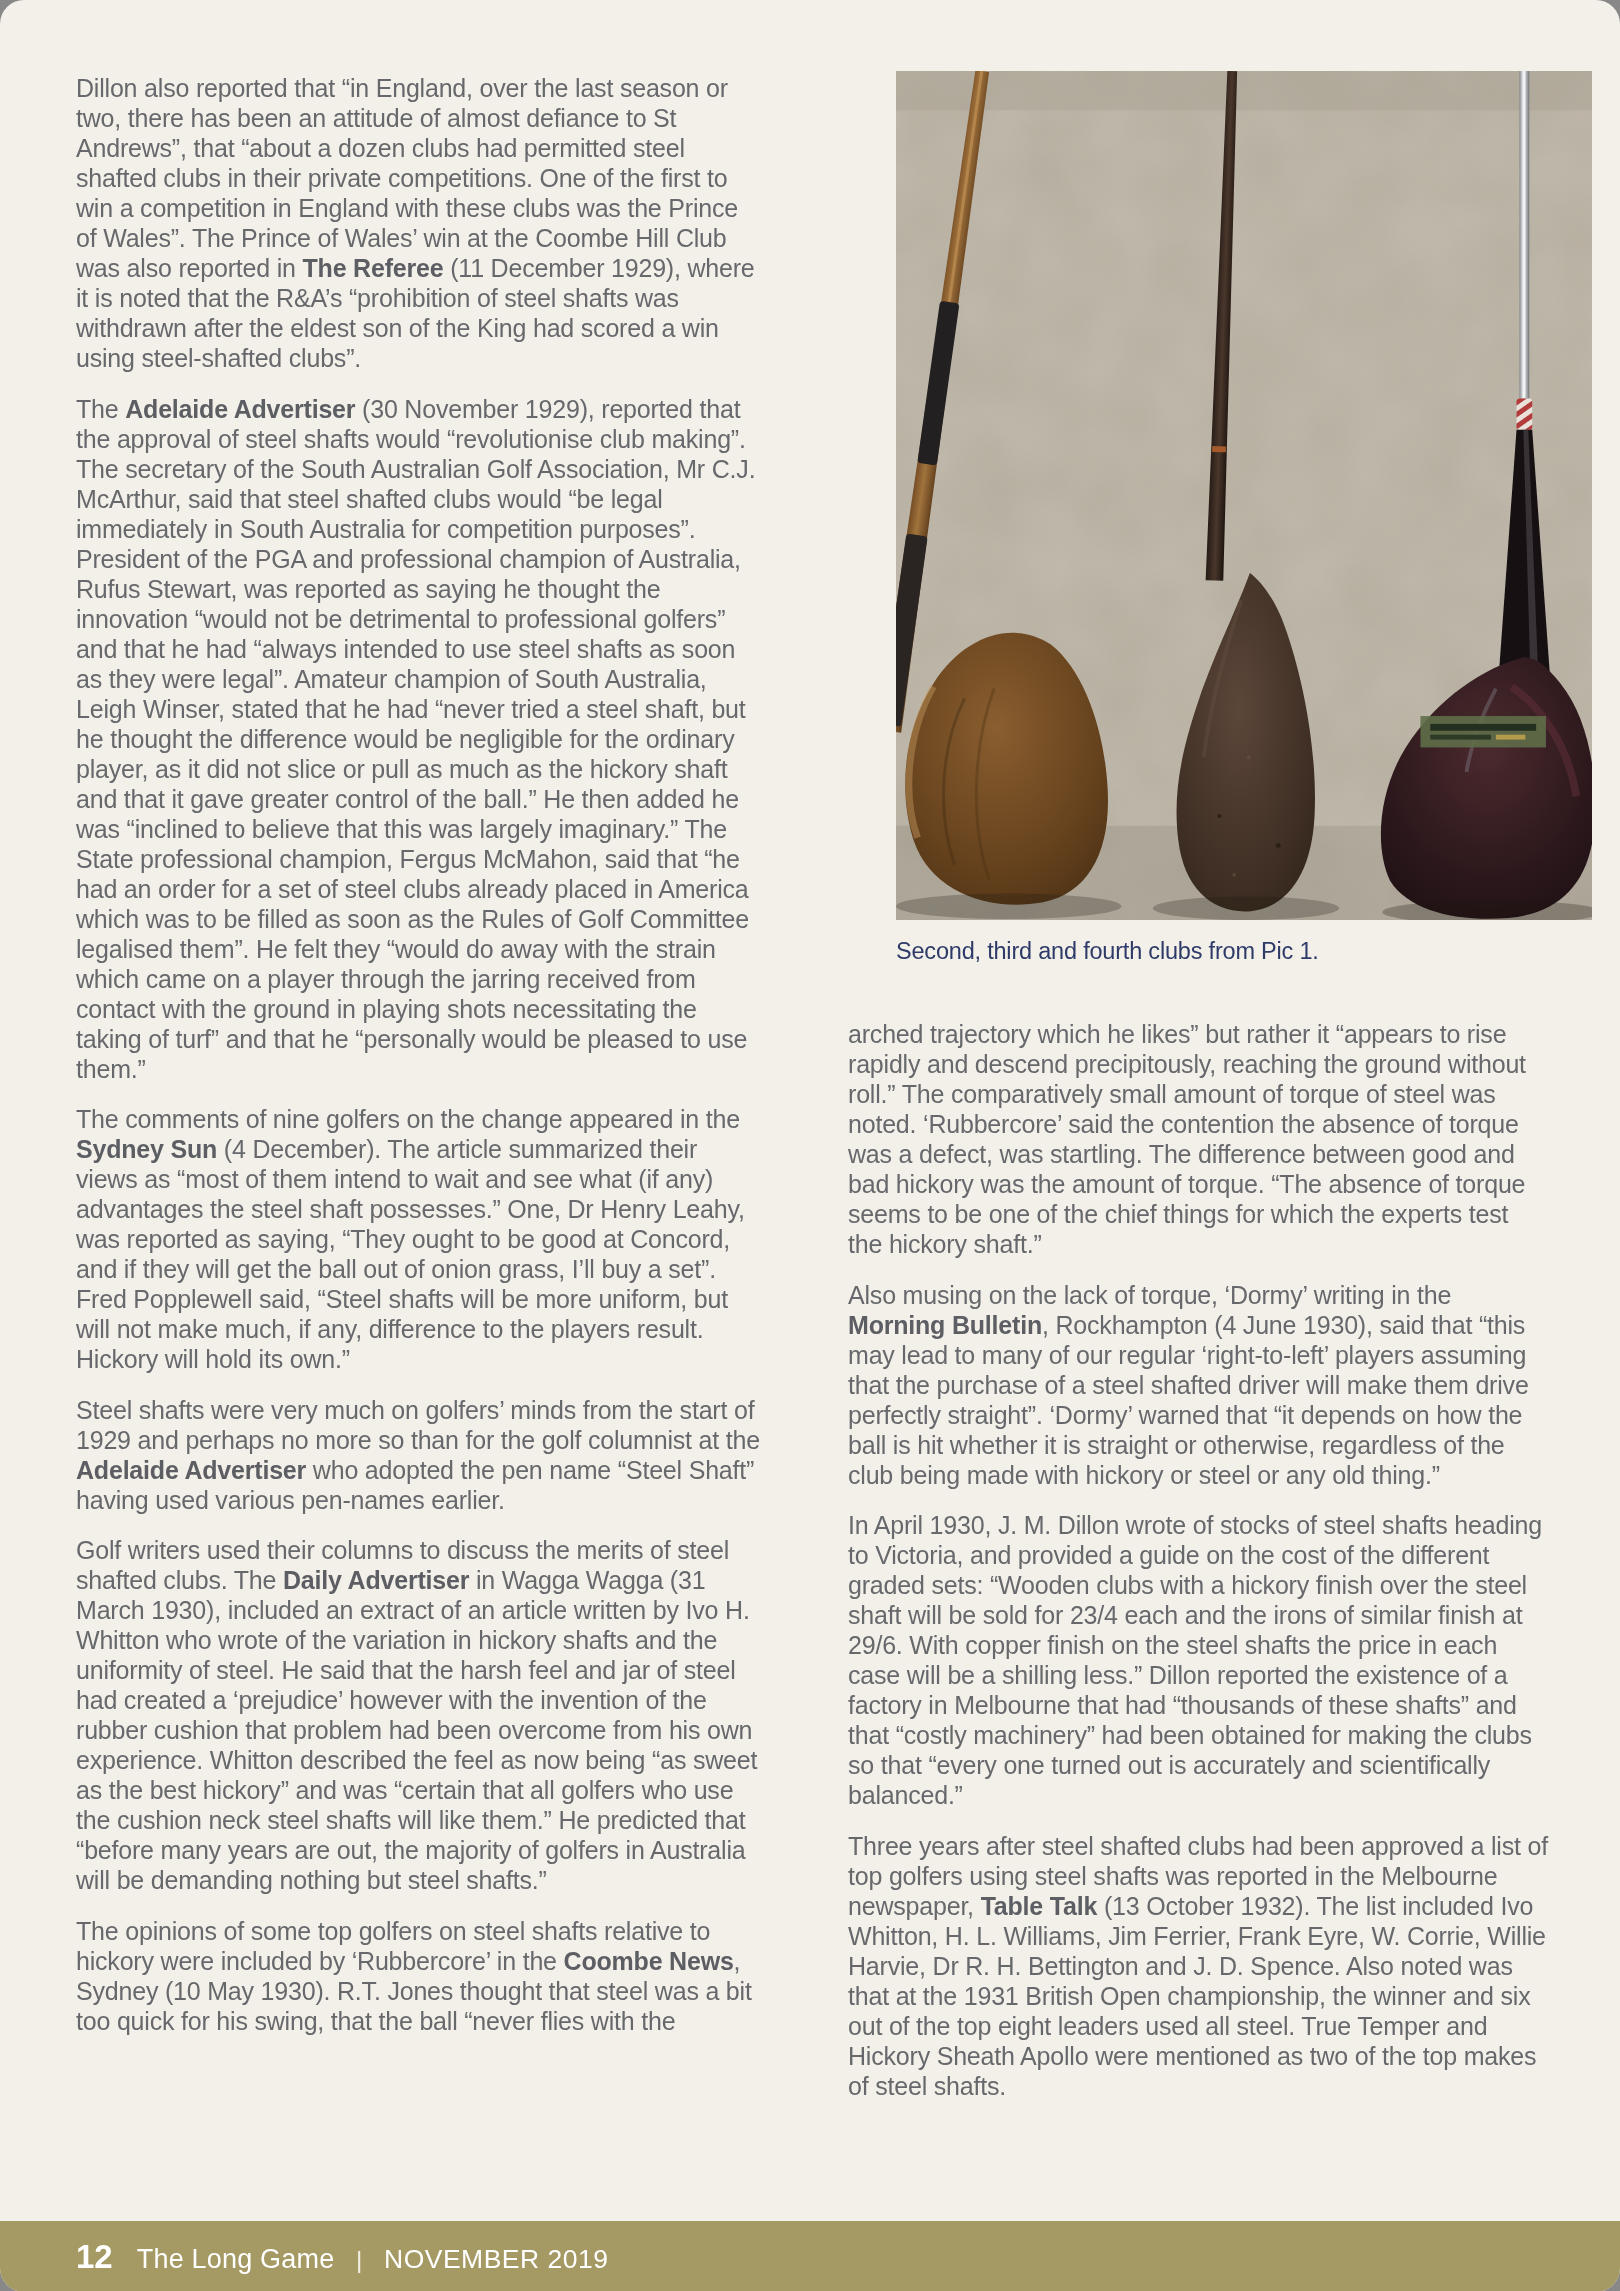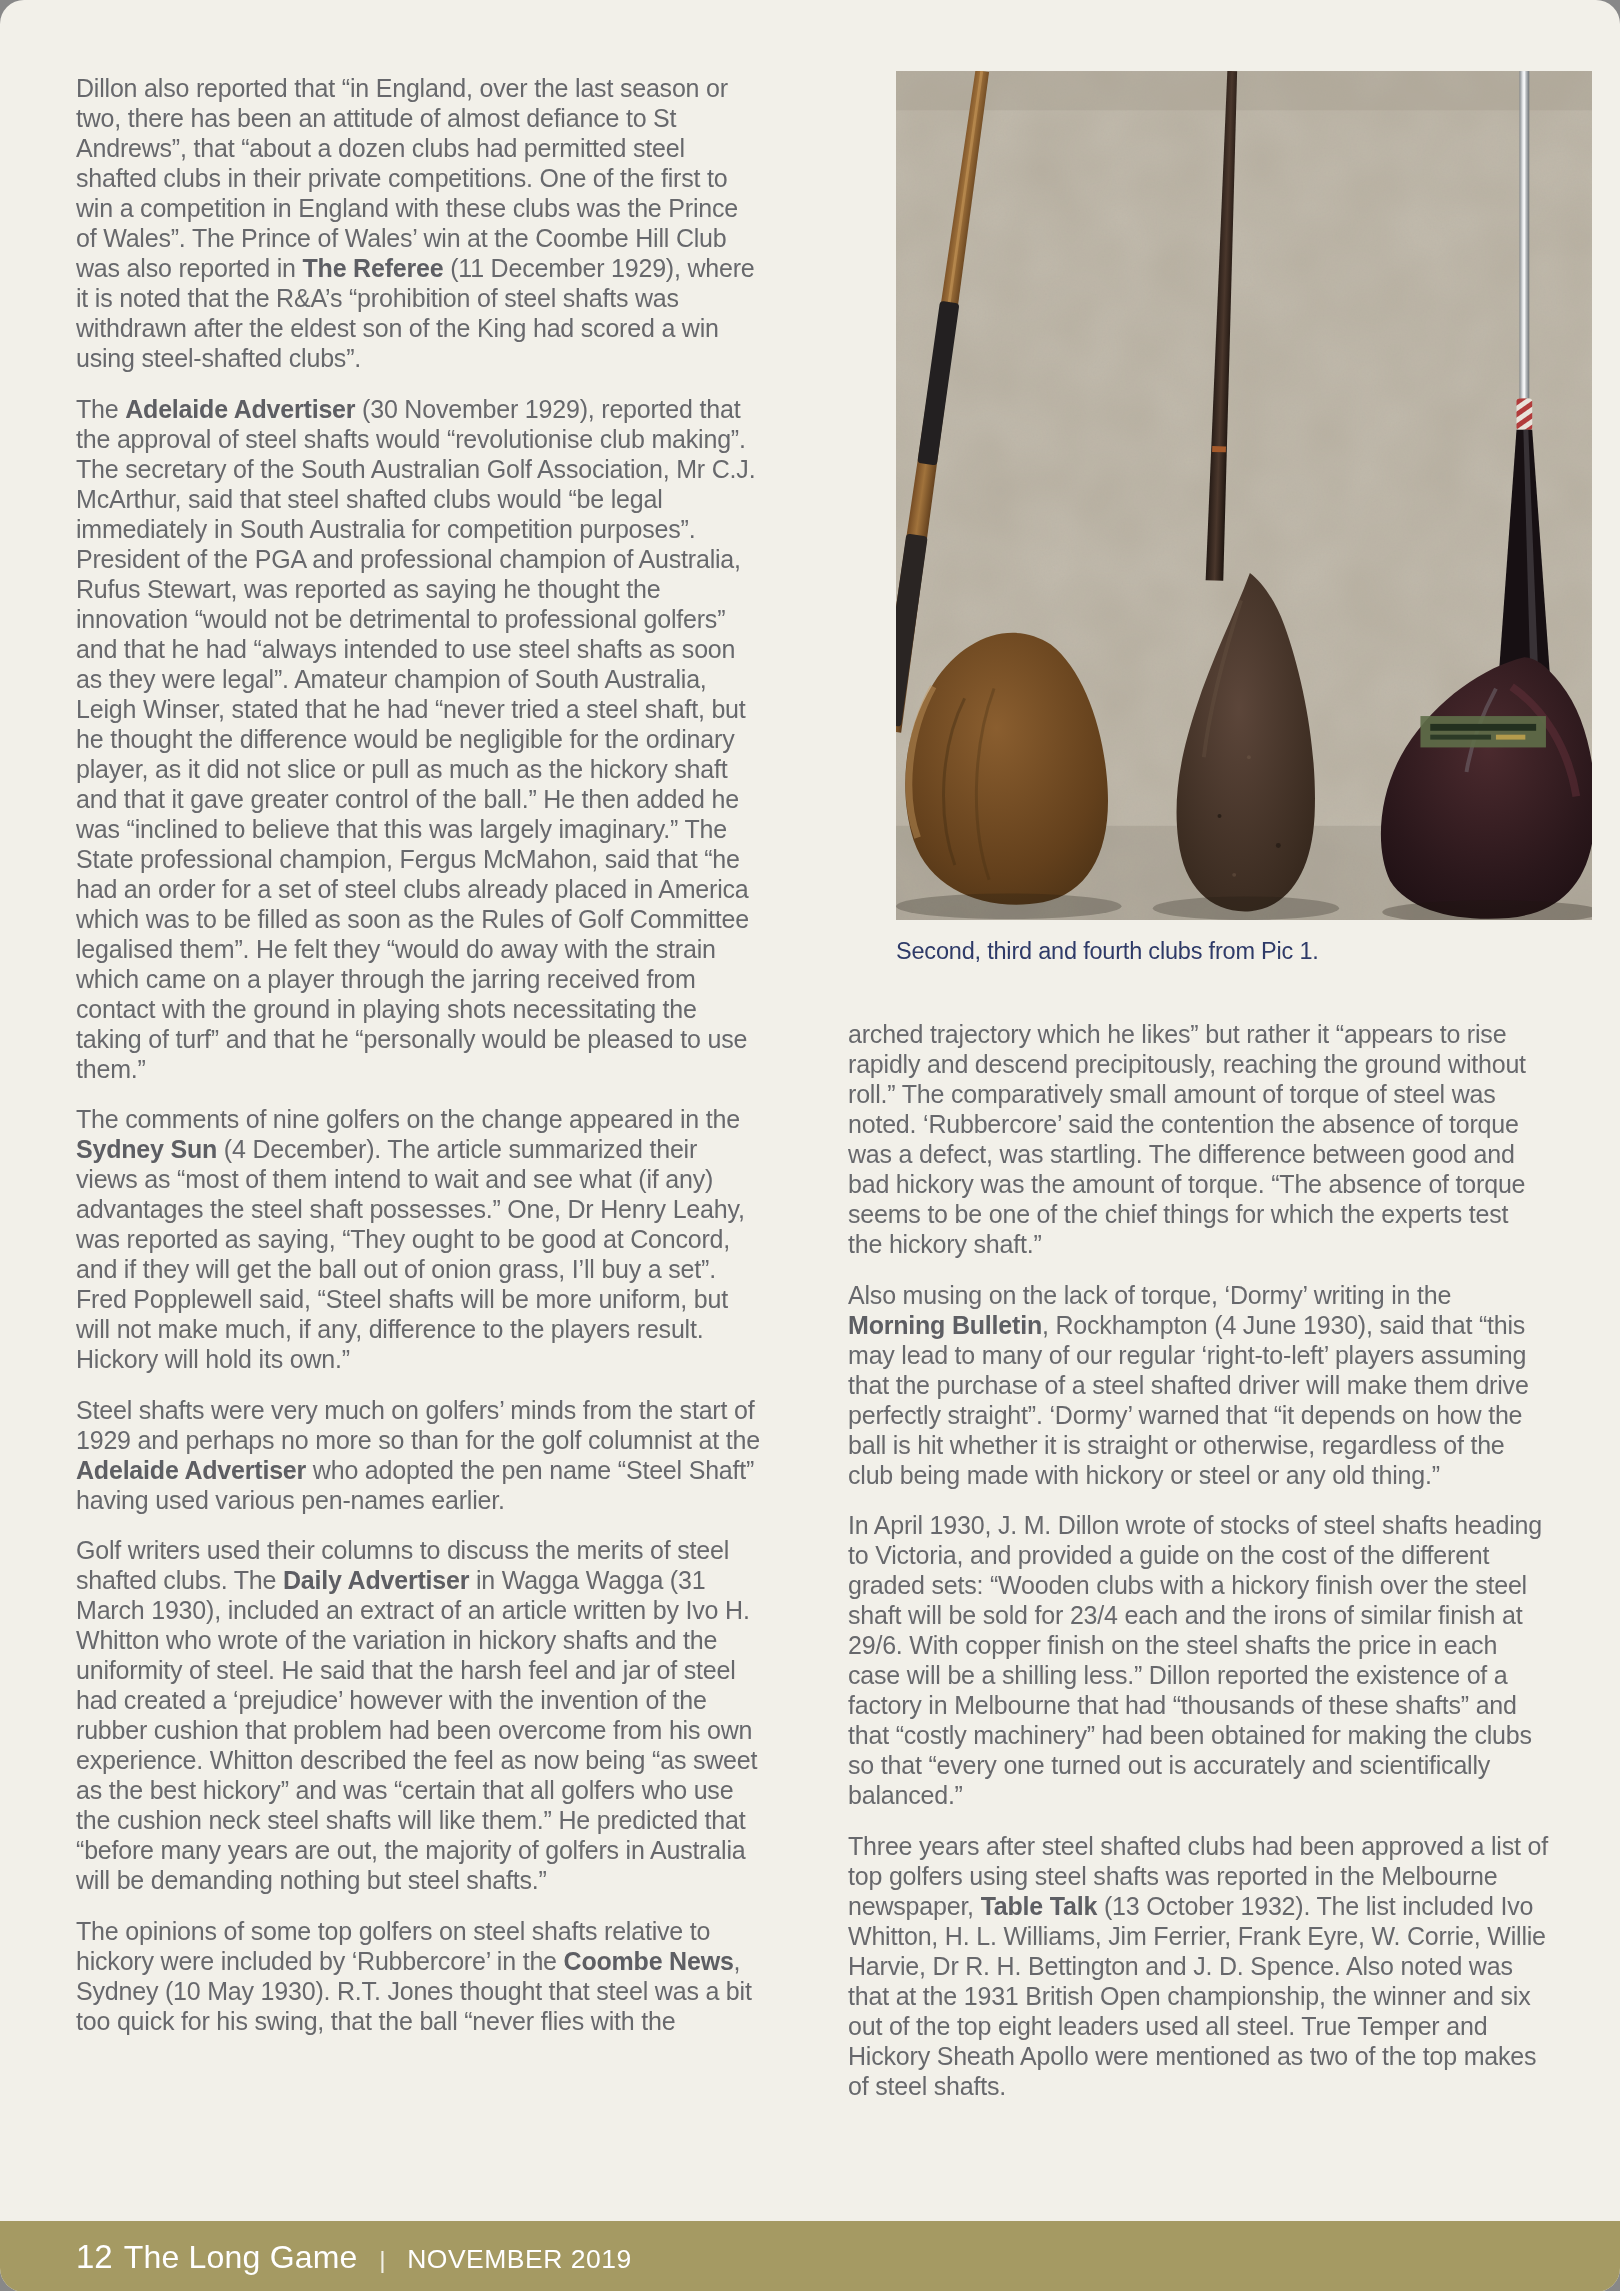--- a/index.html
+++ b/index.html
@@ -27,22 +27,22 @@
   .photo-frame{width:696px; height:849px; overflow:hidden; background:#b7afa0;}
   figcaption{
     margin-top:16.7px; font-size:23.5px; line-height:29px; color:var(--caption); letter-spacing:-0.2px;
   }
   footer.pagefoot{
     position:absolute; left:0; top:2221px; width:1620px; height:71px;
     background:var(--footer_bg); color:var(--footer_text);
     display:flex; align-items:center; padding:0; box-sizing:border-box;
   }
   footer.pagefoot .inner{display:flex; align-items:baseline; margin-left:76px;}
-  .pn{font-size:33px; font-weight:normal; letter-spacing:0;}
-  .mag{font-size:32px; margin-left:11px; letter-spacing:0.2px;}
+  .pn{font-size:33px; font-weight:bold; letter-spacing:0;}
+  .mag{font-size:27px; margin-left:24px; letter-spacing:0.2px;}
   .sep{font-size:24.5px; margin:0 21.6px; opacity:0.85; font-weight:normal;}
   .issue{font-size:26.5px; letter-spacing:0.5px;}
 </style>
 </head>
 <body>
 
 <div class="page">
 
   <div class="col col-left">
     <p><span>Dillon also reported that “in England, over the last season or two, there has been an attitude of almost defiance to St Andrews”, that “about a dozen clubs had permitted steel shafted clubs in their private competitions. One of the first to win a competition in England with these clubs was the Prince of Wales”. The Prince of Wales’ win at the Coombe Hill Club was also reported in </span><span class="b">The Referee</span><span> (11 December 1929), where it is noted that the R&amp;A’s “prohibition of steel shafts was withdrawn after the eldest son of the King had scored a win using steel-shafted clubs”.</span></p>

